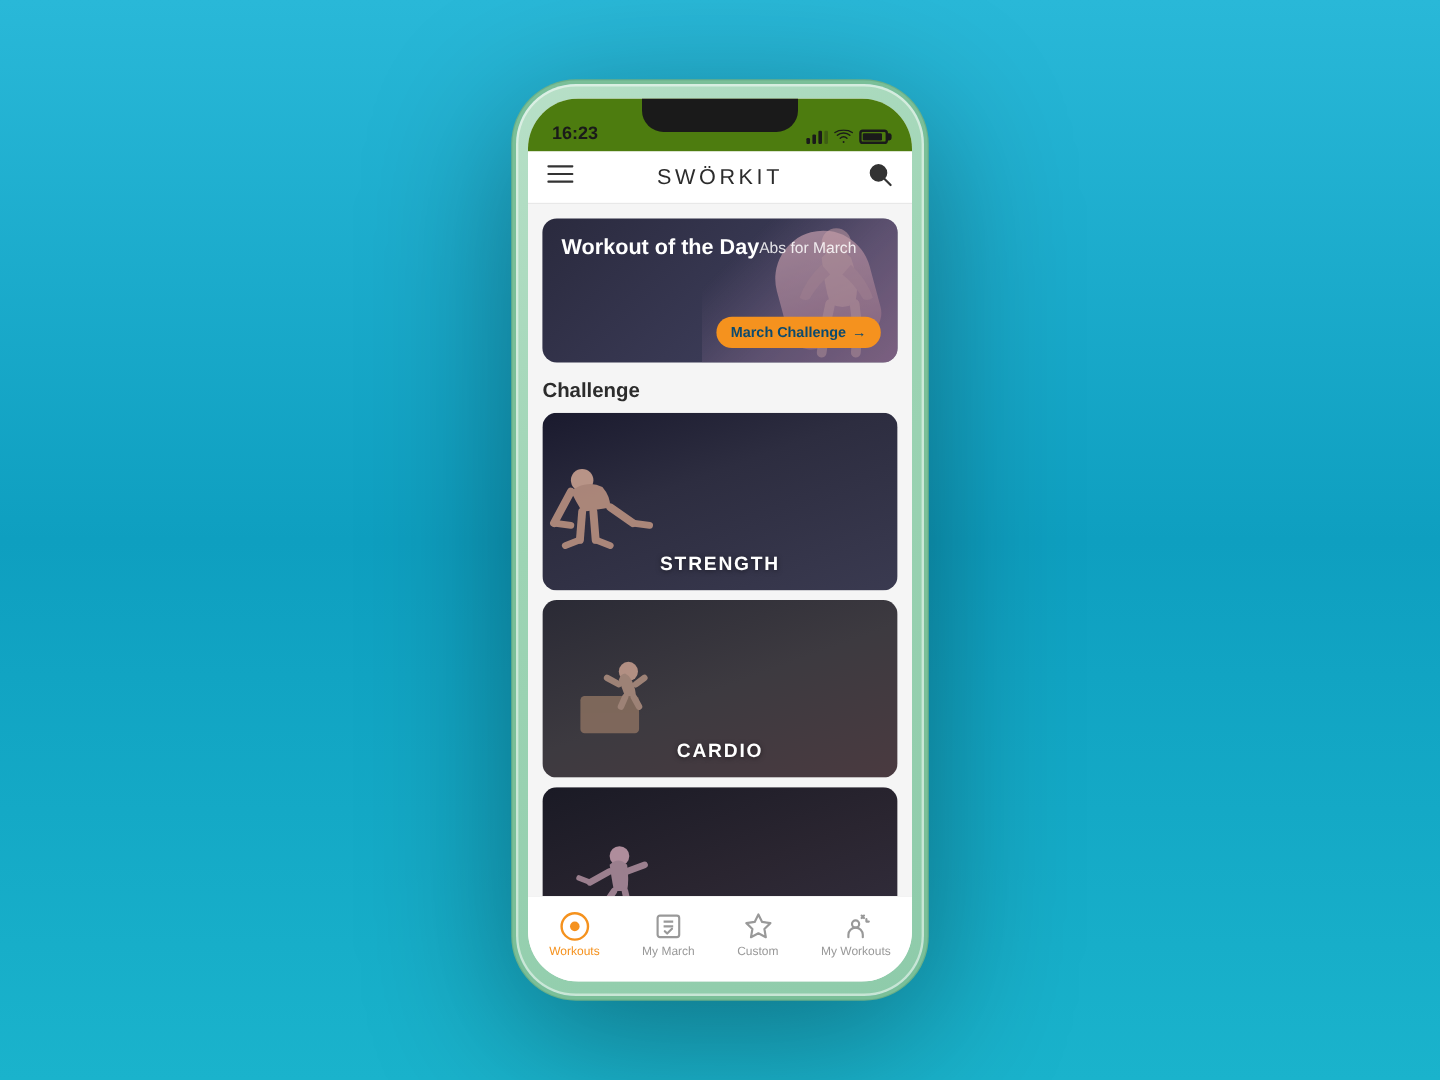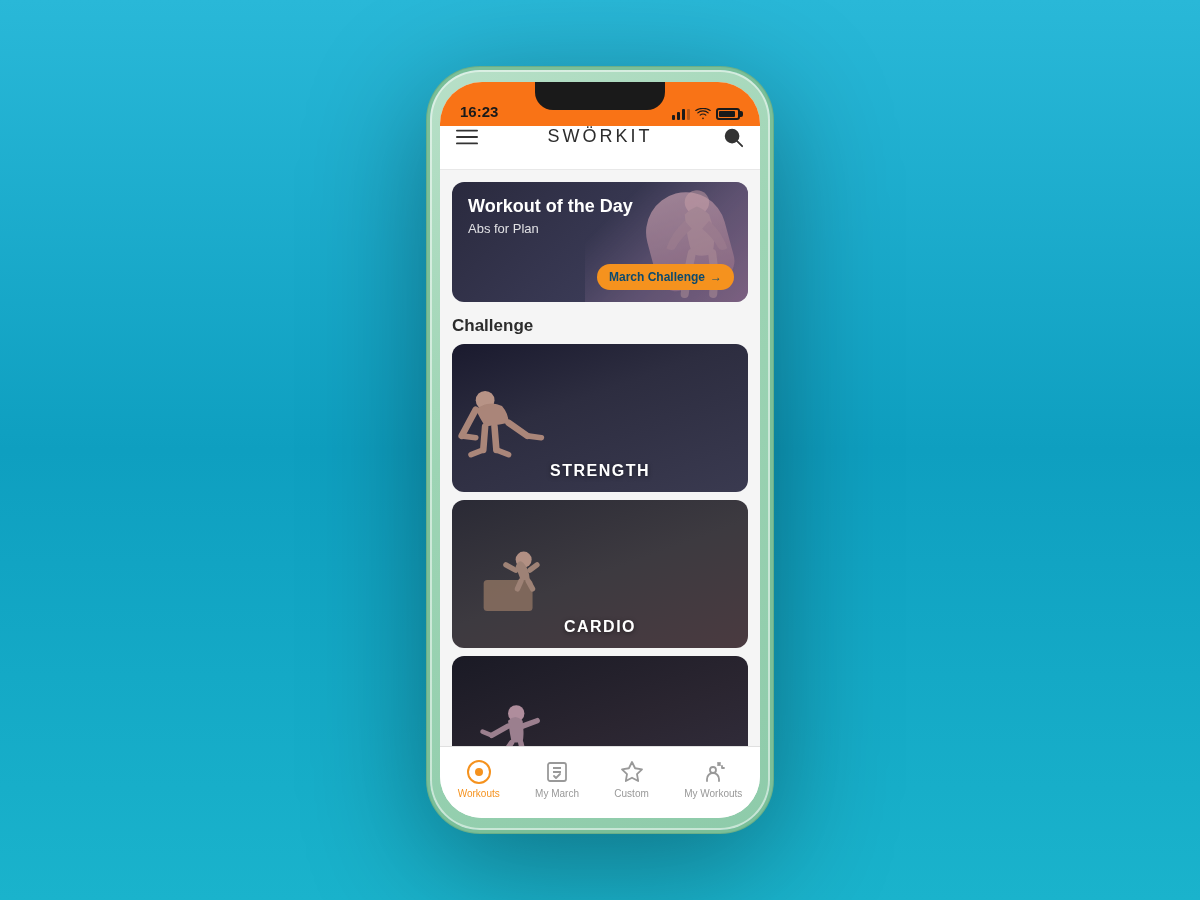--- a/index.html
+++ b/index.html
@@ -55,21 +55,21 @@
       width: 130px;
       height: 28px;
       background: #1a1a1a;
       border-radius: 0 0 18px 18px;
       z-index: 100;
     }
 
     
     .status-bar {
       height: 44px;
-      background: #f97316;
+      background: #4d7c0f;
       display: flex;
       align-items: flex-end;
       justify-content: space-between;
       padding: 0 20px 6px;
       flex-shrink: 0;
       position: relative;
       z-index: 99;
     }
 
     .status-time {
@@ -126,20 +126,21 @@
       width: 80%;
       background: #1a1a1a;
       border-radius: 1px;
     }
 
     
     .app-header {
       background: #fff;
       height: 44px;
       display: flex;
+      align-items: center;
       justify-content: space-between;
       padding: 0 16px;
       flex-shrink: 0;
       border-bottom: 1px solid #e8e8e8;
     }
 
     .hamburger-icon svg, .search-icon svg {
       width: 22px;
       height: 22px;
       fill: #333;
@@ -163,21 +164,21 @@
 
     
     .hero-banner {
       margin: 12px 12px 0;
       border-radius: 12px;
       overflow: hidden;
       height: 120px;
       background: linear-gradient(135deg, #2a2a3e 0%, #3a3a55 60%, #5a4a6a 100%);
       position: relative;
       display: flex;
-      flex-direction: column;
+      flex-direction: row;
       justify-content: flex-start;
       padding: 14px 16px;
     }
 
     .hero-bg-figure {
       position: absolute;
       right: 0;
       top: 0;
       bottom: 0;
       width: 55%;
@@ -386,21 +387,21 @@
         <div class="hero-bg-figure"></div>
         <svg style="position:absolute;right:0;top:0;bottom:0;width:55%;opacity:0.5;" viewBox="0 0 160 120" preserveAspectRatio="xMidYMid meet">
           <ellipse cx="110" cy="20" rx="12" ry="12" fill="#c8a0a8"></ellipse>
           <path d="M98 32 Q100 55 105 70 Q115 75 125 70 Q130 55 122 32 Q116 26 110 24 Q104 26 98 32Z" fill="#b09098"></path>
           <path d="M98 38 Q85 50 80 65 Q84 68 88 66 Q95 54 105 46Z" fill="#a08090"></path>
           <path d="M122 38 Q135 50 140 65 Q136 68 132 66 Q125 54 115 46Z" fill="#a08090"></path>
           <path d="M105 70 Q100 90 98 110" stroke="#b09098" stroke-width="8" fill="none" stroke-linecap="round"></path>
           <path d="M125 70 Q128 90 126 110" stroke="#b09098" stroke-width="8" fill="none" stroke-linecap="round"></path>
         </svg>
         <span class="hero-title">Workout of the Day</span>
-        <span class="hero-subtitle">Abs for Plan</span>
+        <span class="hero-subtitle">Abs for March</span>
         <div class="hero-cta">
           <span>March Challenge</span>
           <span>→</span>
         </div>
       </div>
 
       <div class="section-label">Challenge</div>
 
       <div class="essentials-grid">
 

